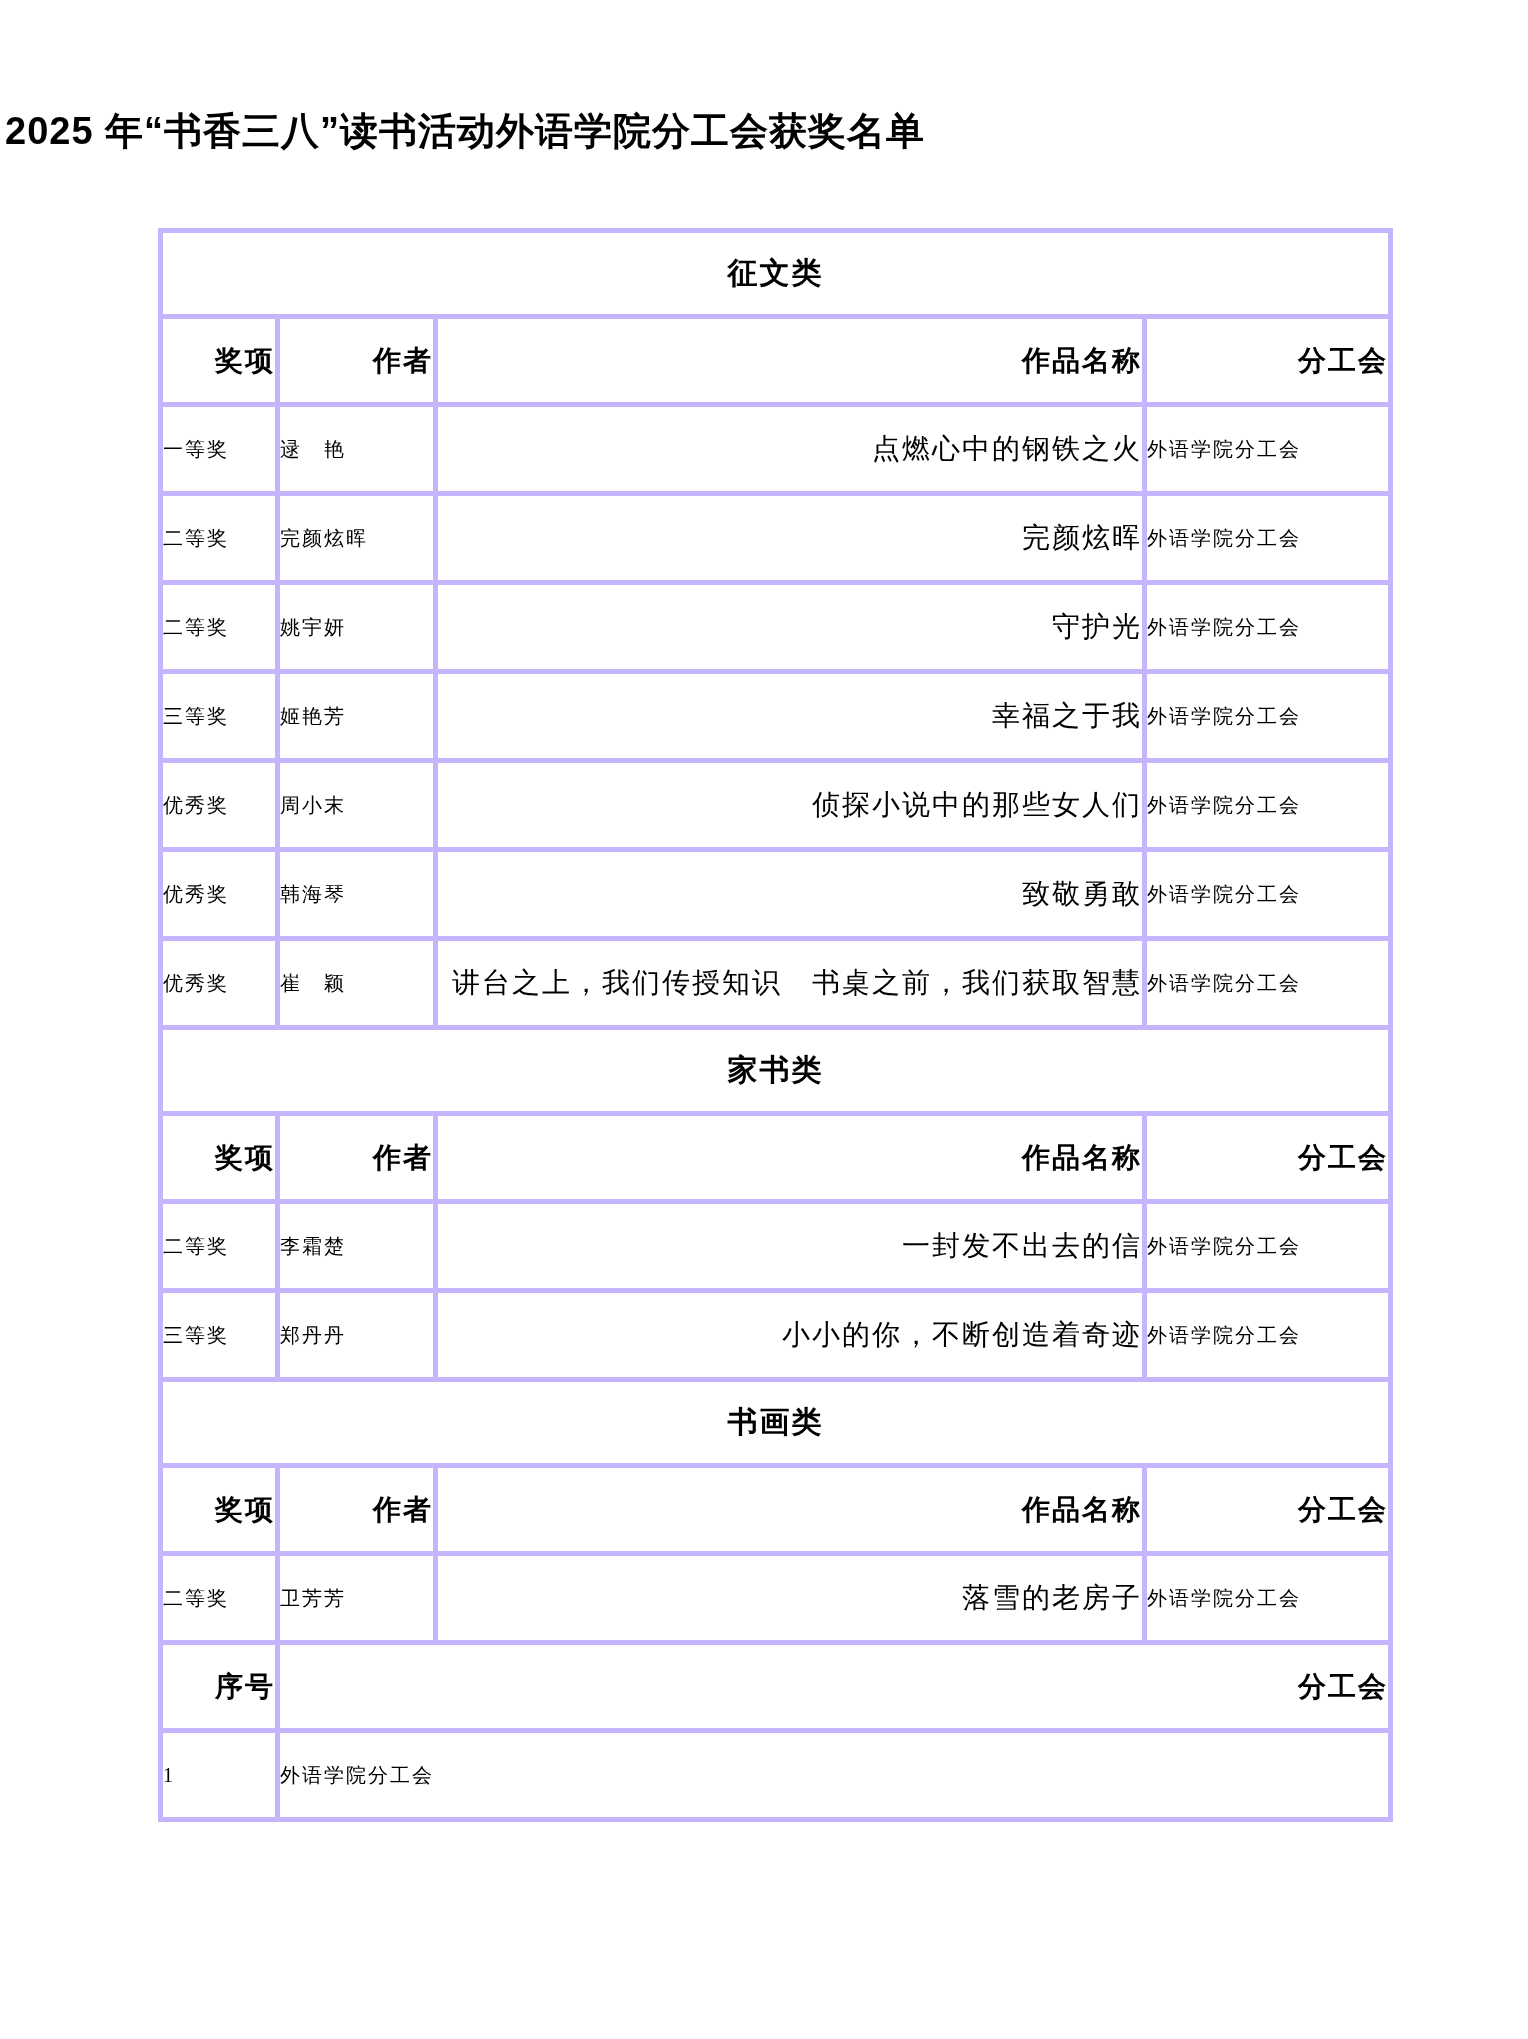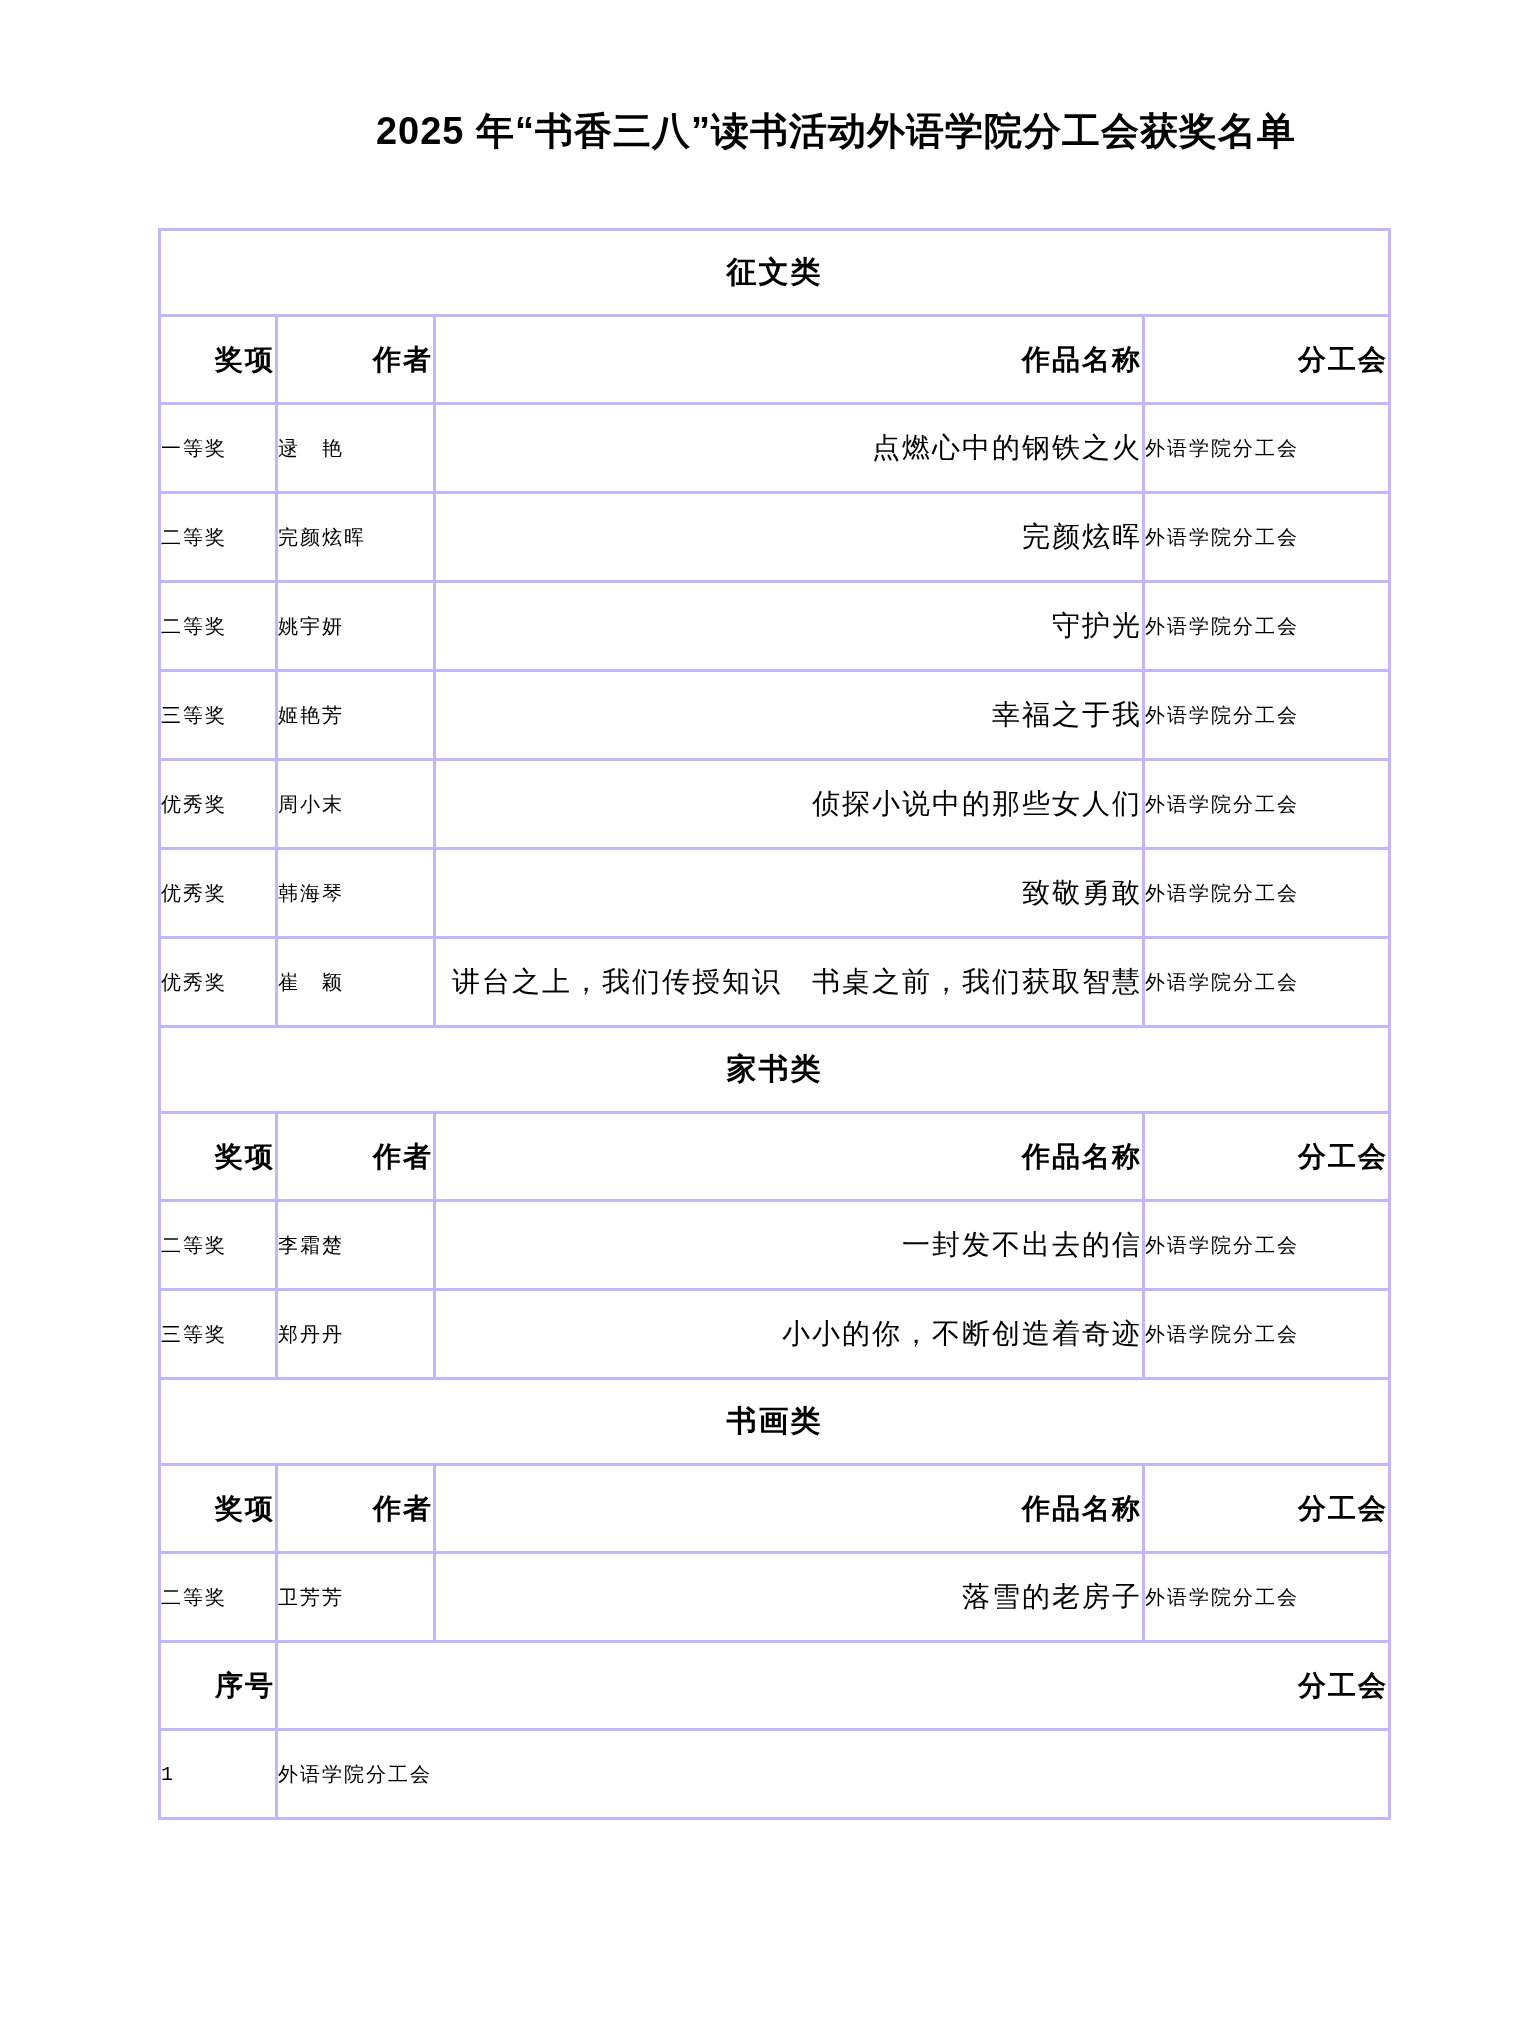--- a/index.html
+++ b/index.html
@@ -10,44 +10,43 @@
   body {
     width: 1528px;
     height: 2039px;
     position: relative;
     font-family: "Liberation Serif", serif;
     color: #000000;
   }
   .doc-title {
     position: absolute;
     top: 100px;
-    left: 12px;
+    left: 5px;
     width: 1284px;
-    text-align: right;
+    text-align: left;
     font-family: "Liberation Sans", sans-serif;
     font-weight: bold;
     font-size: 38px;
     line-height: 62px;
     letter-spacing: 1px;
     white-space: nowrap;
   }
   table.award-table {
     position: absolute;
     left: 158px;
     top: 228px;
     width: 1230px;
     border-collapse: collapse;
     table-layout: fixed;
   }
   table.award-table td, table.award-table th {
-    border: 3px solid #c4b5fd;
+    border: 5px solid #c4b5fd;
     padding: 0;
     vertical-align: middle;
     overflow: hidden;
-    font-family: Liberation Mono, monospace;
   }
   tr.r-section { height: 86px; }
   tr.r-head    { height: 88px; }
   tr.r-data    { height: 89px; }
   td.c-section {
     text-align: center;
     font-family: "Liberation Sans", sans-serif;
     font-weight: bold;
     font-size: 30px;
     letter-spacing: 2px;

